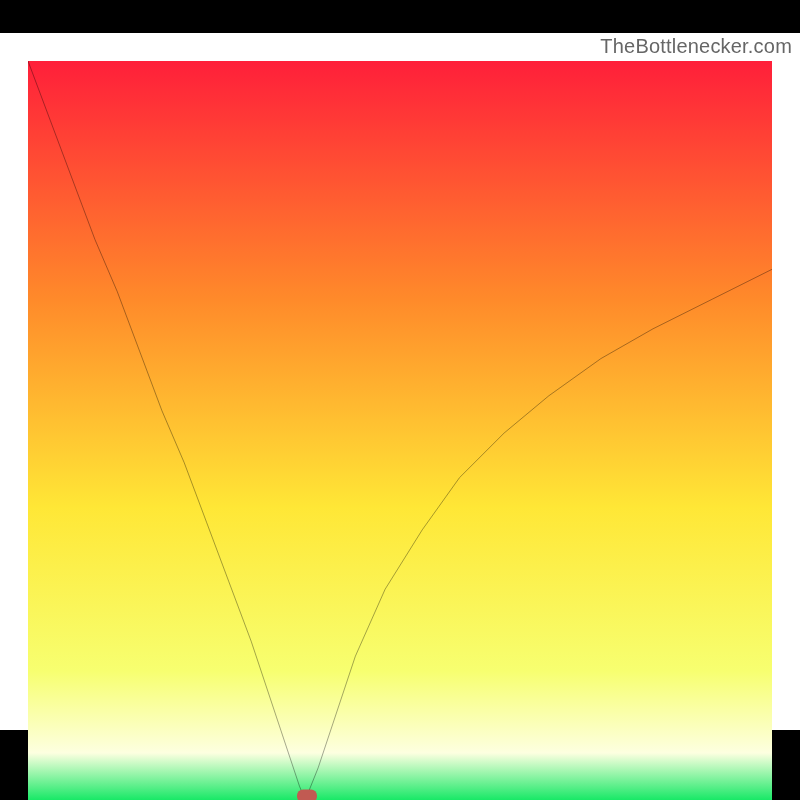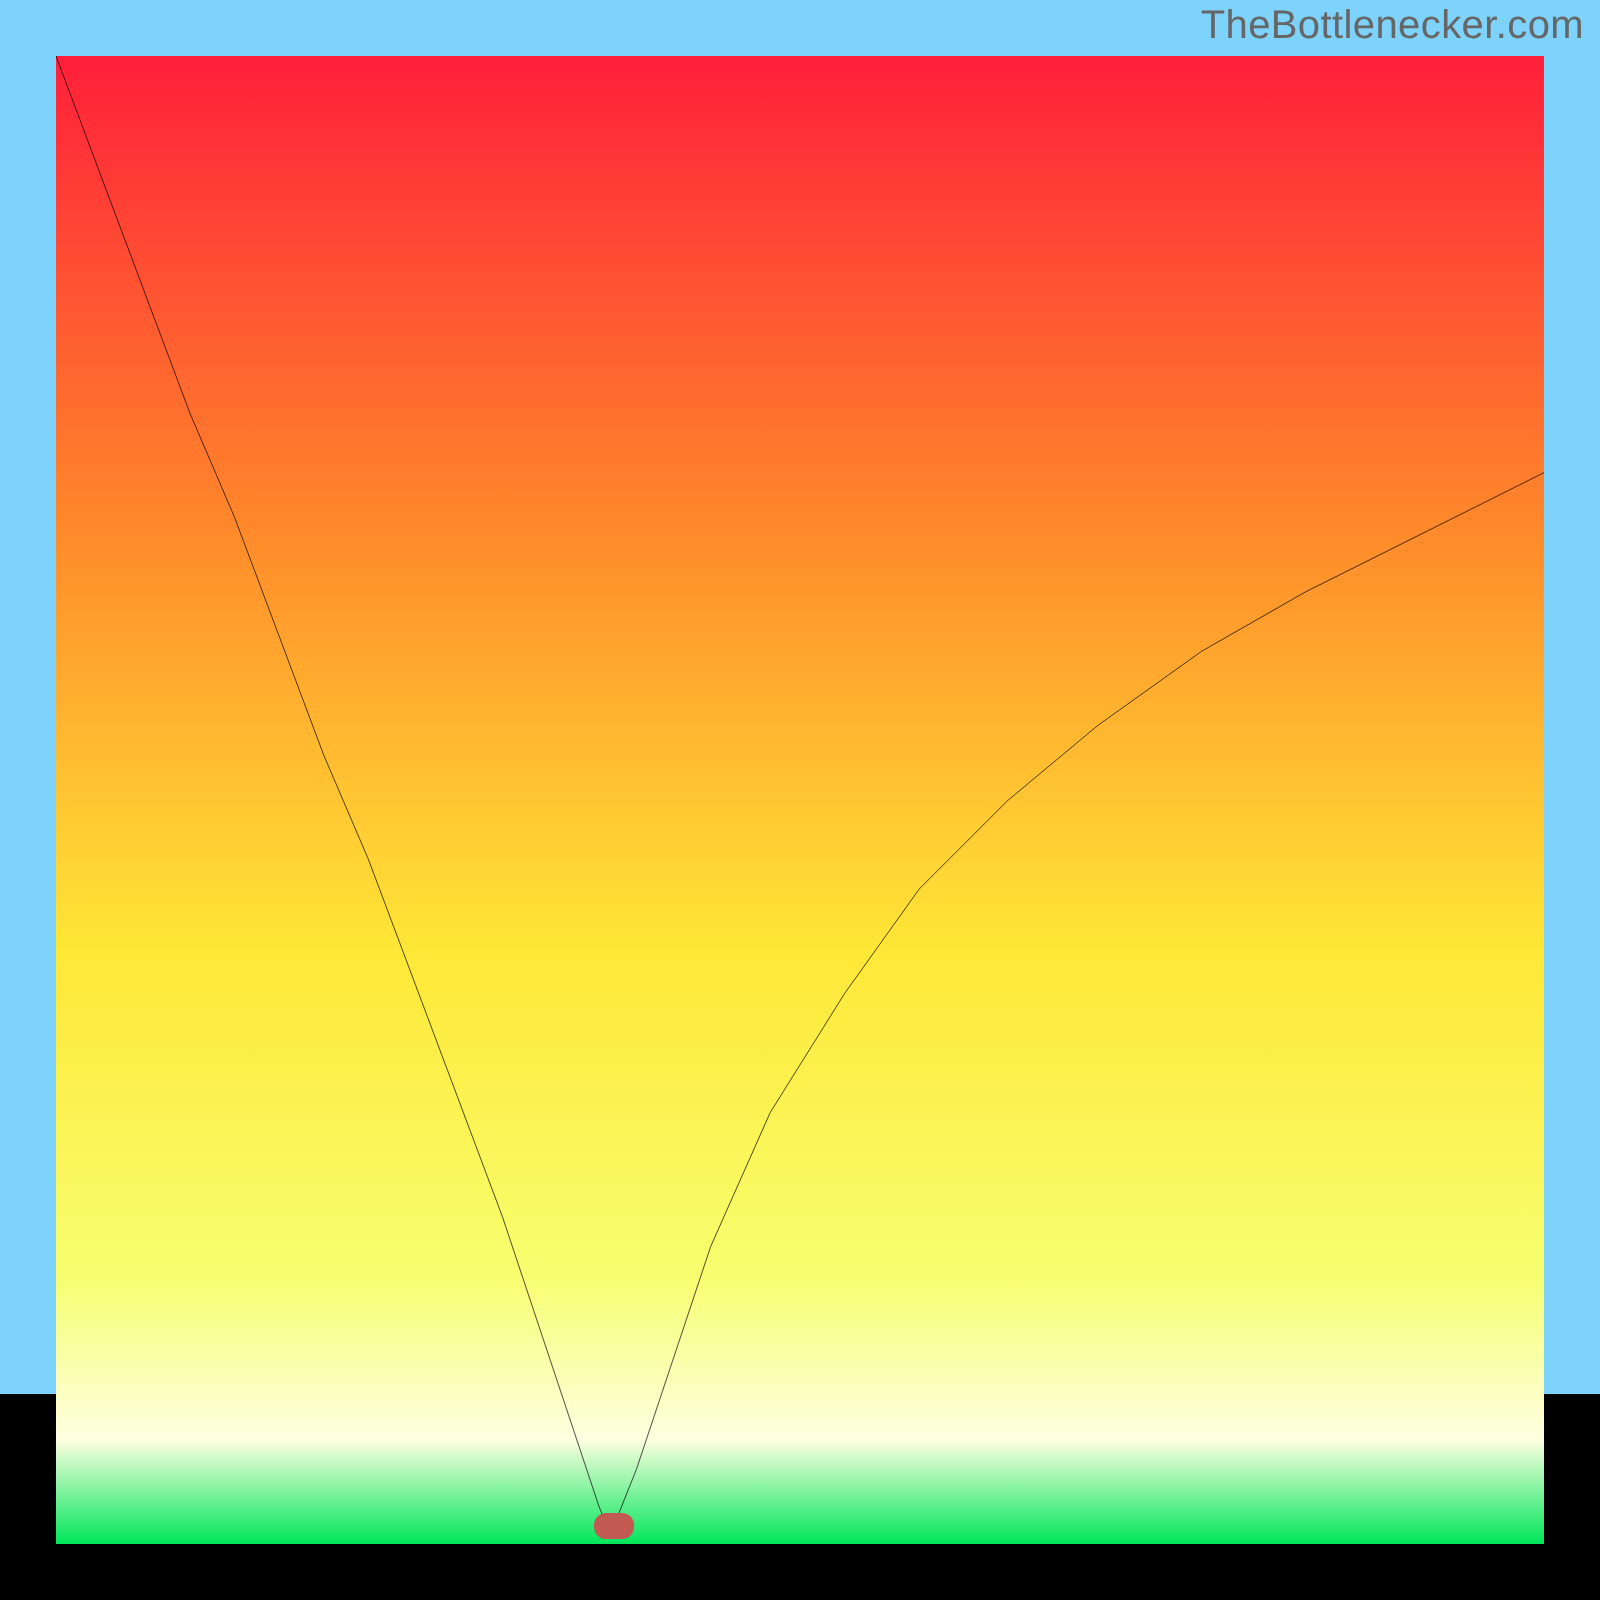--- a/index.html
+++ b/index.html
@@ -8,21 +8,22 @@
     width: 800px;
     height: 800px;
     background: #000;
     font-family: Arial, Helvetica, sans-serif;
     overflow: hidden;
   }
   .frame {
     position: relative;
     width: 800px;
     height: 697px;
-    background: #7dd3fc;
+    background: #ffffff;
+    margin-top: 33px;
   }
   .watermark {
     position: absolute;
     top: 2px;
     right: 8px;
     color: #666;
     font-size: 20px;
     font-weight: 500;
     z-index: 10;
     letter-spacing: 0.2px;

